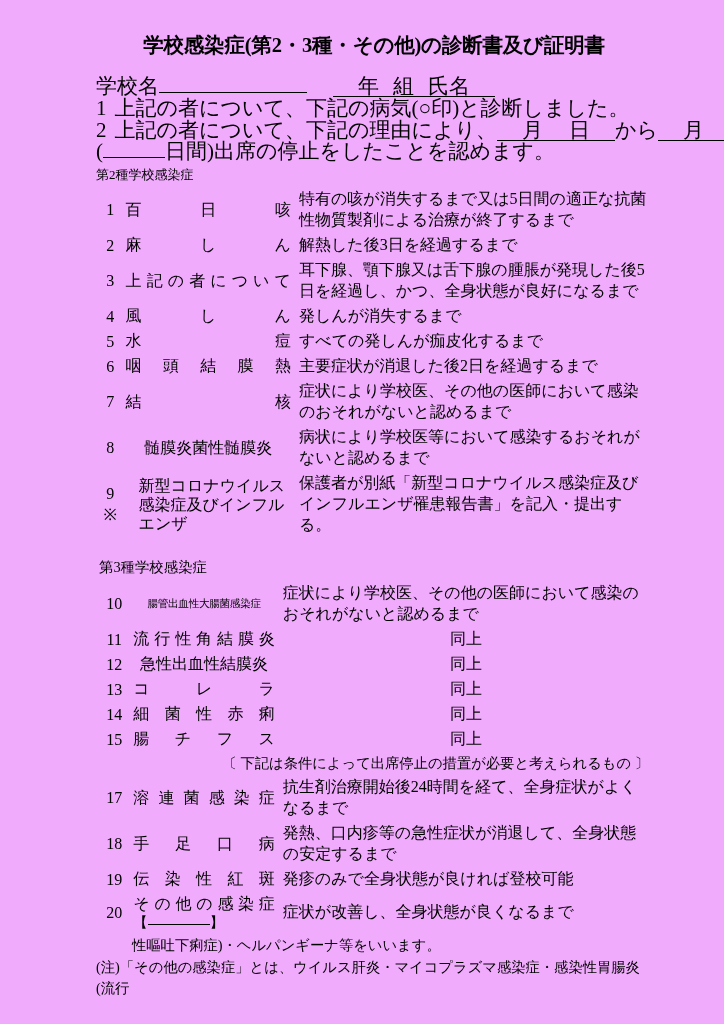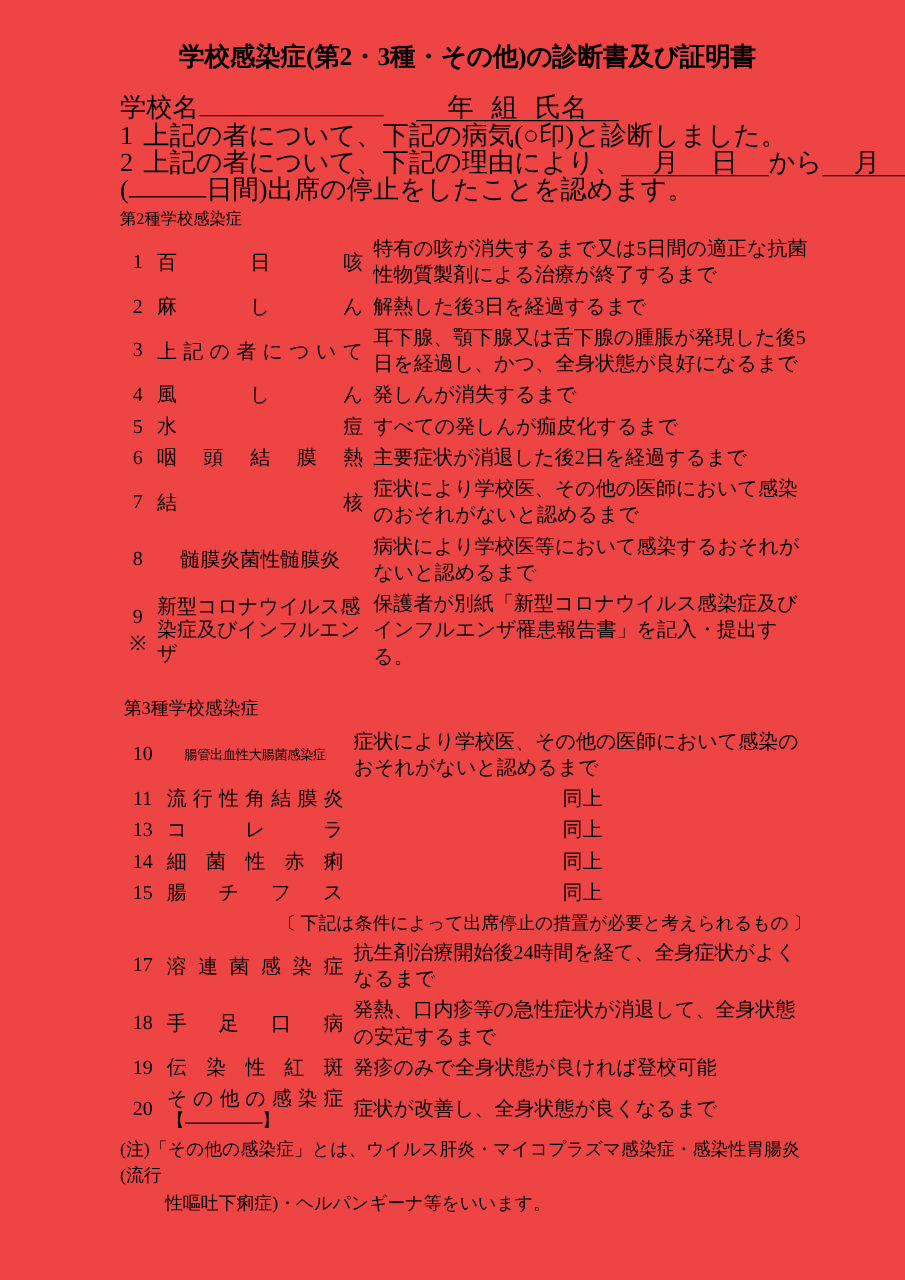--- a/index.html
+++ b/index.html
@@ -8,21 +8,21 @@
     background: #ffffff;
   }
   body {
     font-family: "Liberation Serif", "DejaVu Serif", serif;
     color: #000000;
   }
   #page {
     position: relative;
     width: 724px;
     height: 1024px;
-    background: #ef4444;
+    background: #f0abfc;
     overflow: hidden;
     box-sizing: border-box;
   }
   #inner {
     position: absolute;
     left: 96px;
     top: 0;
     width: 556px;
   }
 
@@ -91,21 +91,21 @@
   }
 
   
   .spread {
     display: block;
     text-align: justify;
     text-align-last: justify;
     text-justify: inter-character;
   }
   .tiny { font-size: 10.6px; letter-spacing: -0.3px; }
-  .nospread { display:block; text-align: left; }
+  .nospread { display:block; text-align: left; margin-left: 13px; }
   .center-name { display:block; text-align:center; }
 
   .two-line-name { line-height: 19.4px; }
 
   
   .brkt {
     display: block;
     font-size: 14.3px;
     line-height: 17px;
     margin-top: -1px;
@@ -227,20 +227,27 @@
           <td class="num">10</td>
           <td class="name">
               <span class="center-name tiny">腸管出血性大腸菌感染症</span>
             </td>
           <td class="desc">症状により学校医、その他の医師において感染のおそれがないと認めるまで</td>
         </tr>
         <tr>
           <td class="num">11</td>
           <td class="name">
               <span class="spread">流行性角結膜炎</span>
+            </td>
+          <td class="desc ditto">同上</td>
+        </tr>
+        <tr>
+          <td class="num">12</td>
+          <td class="name">
+              <span class="center-name">急性出血性結膜炎</span>
             </td>
           <td class="desc ditto">同上</td>
         </tr>
         <tr>
           <td class="num">13</td>
           <td class="name">
               <span class="spread">コレラ</span>
             </td>
           <td class="desc ditto">同上</td>
         </tr>
@@ -289,17 +296,17 @@
           <td class="num">20</td>
           <td class="name" style="padding-top:1px;padding-bottom:1px;">
             <span class="spread">その他の感染症</span>
             <span class="brkt"><span>【</span><span class="brkt-blank"></span><span>】</span></span>
           </td>
           <td class="desc">症状が改善し、全身状態が良くなるまで</td>
         </tr>
       </tbody>
     </table>
 
+    <div class="note note-indent">性嘔吐下痢症)・ヘルパンギーナ等をいいます。</div>
     <div class="note">(注)「その他の感染症」とは、ウイルス肝炎・マイコプラズマ感染症・感染性胃腸炎(流行</div>
-    <div class="note note-indent">性嘔吐下痢症)・ヘルパンギーナ等をいいます。</div>
 
   </div>
 </div>
 
 </body></html>

